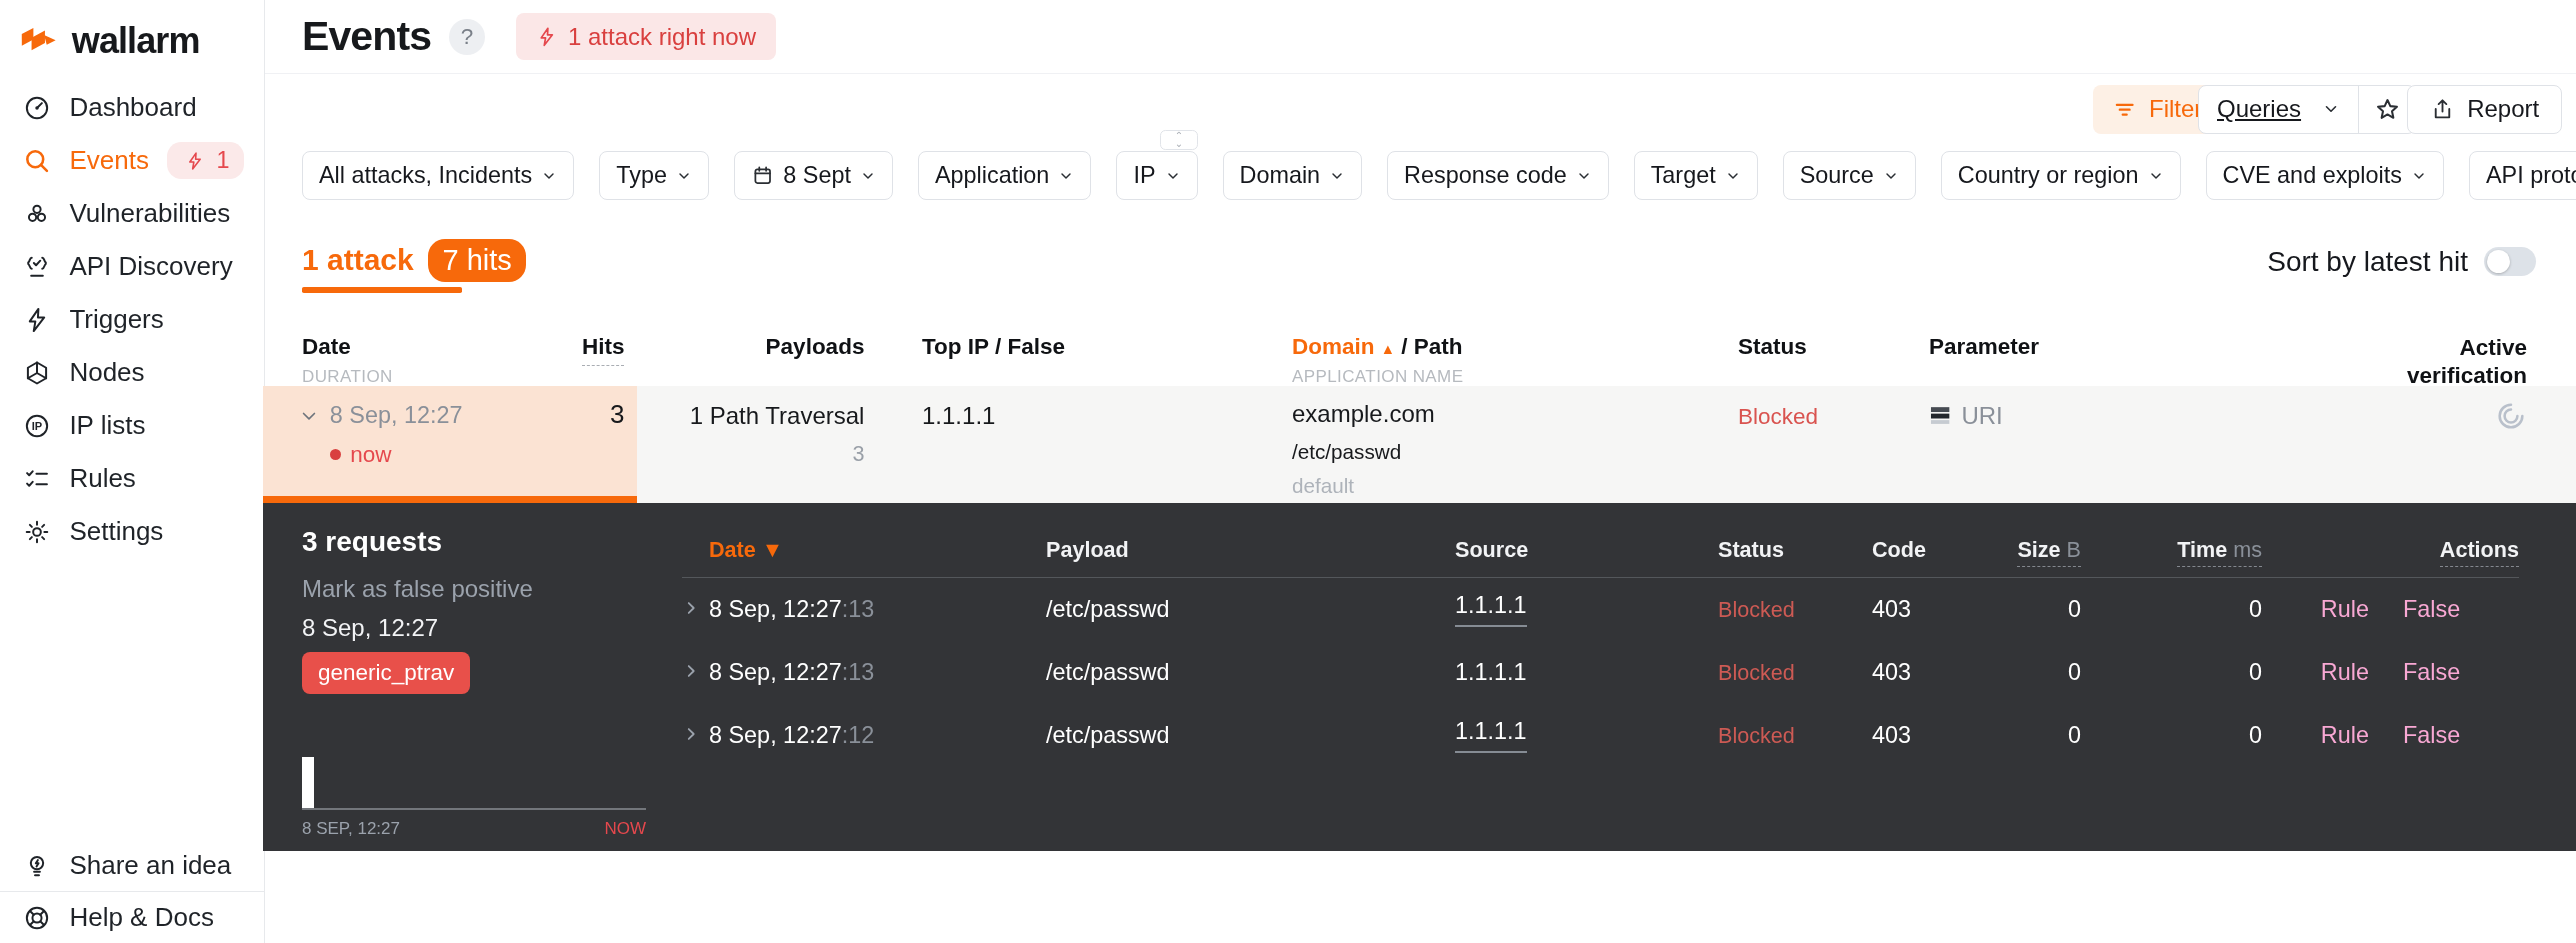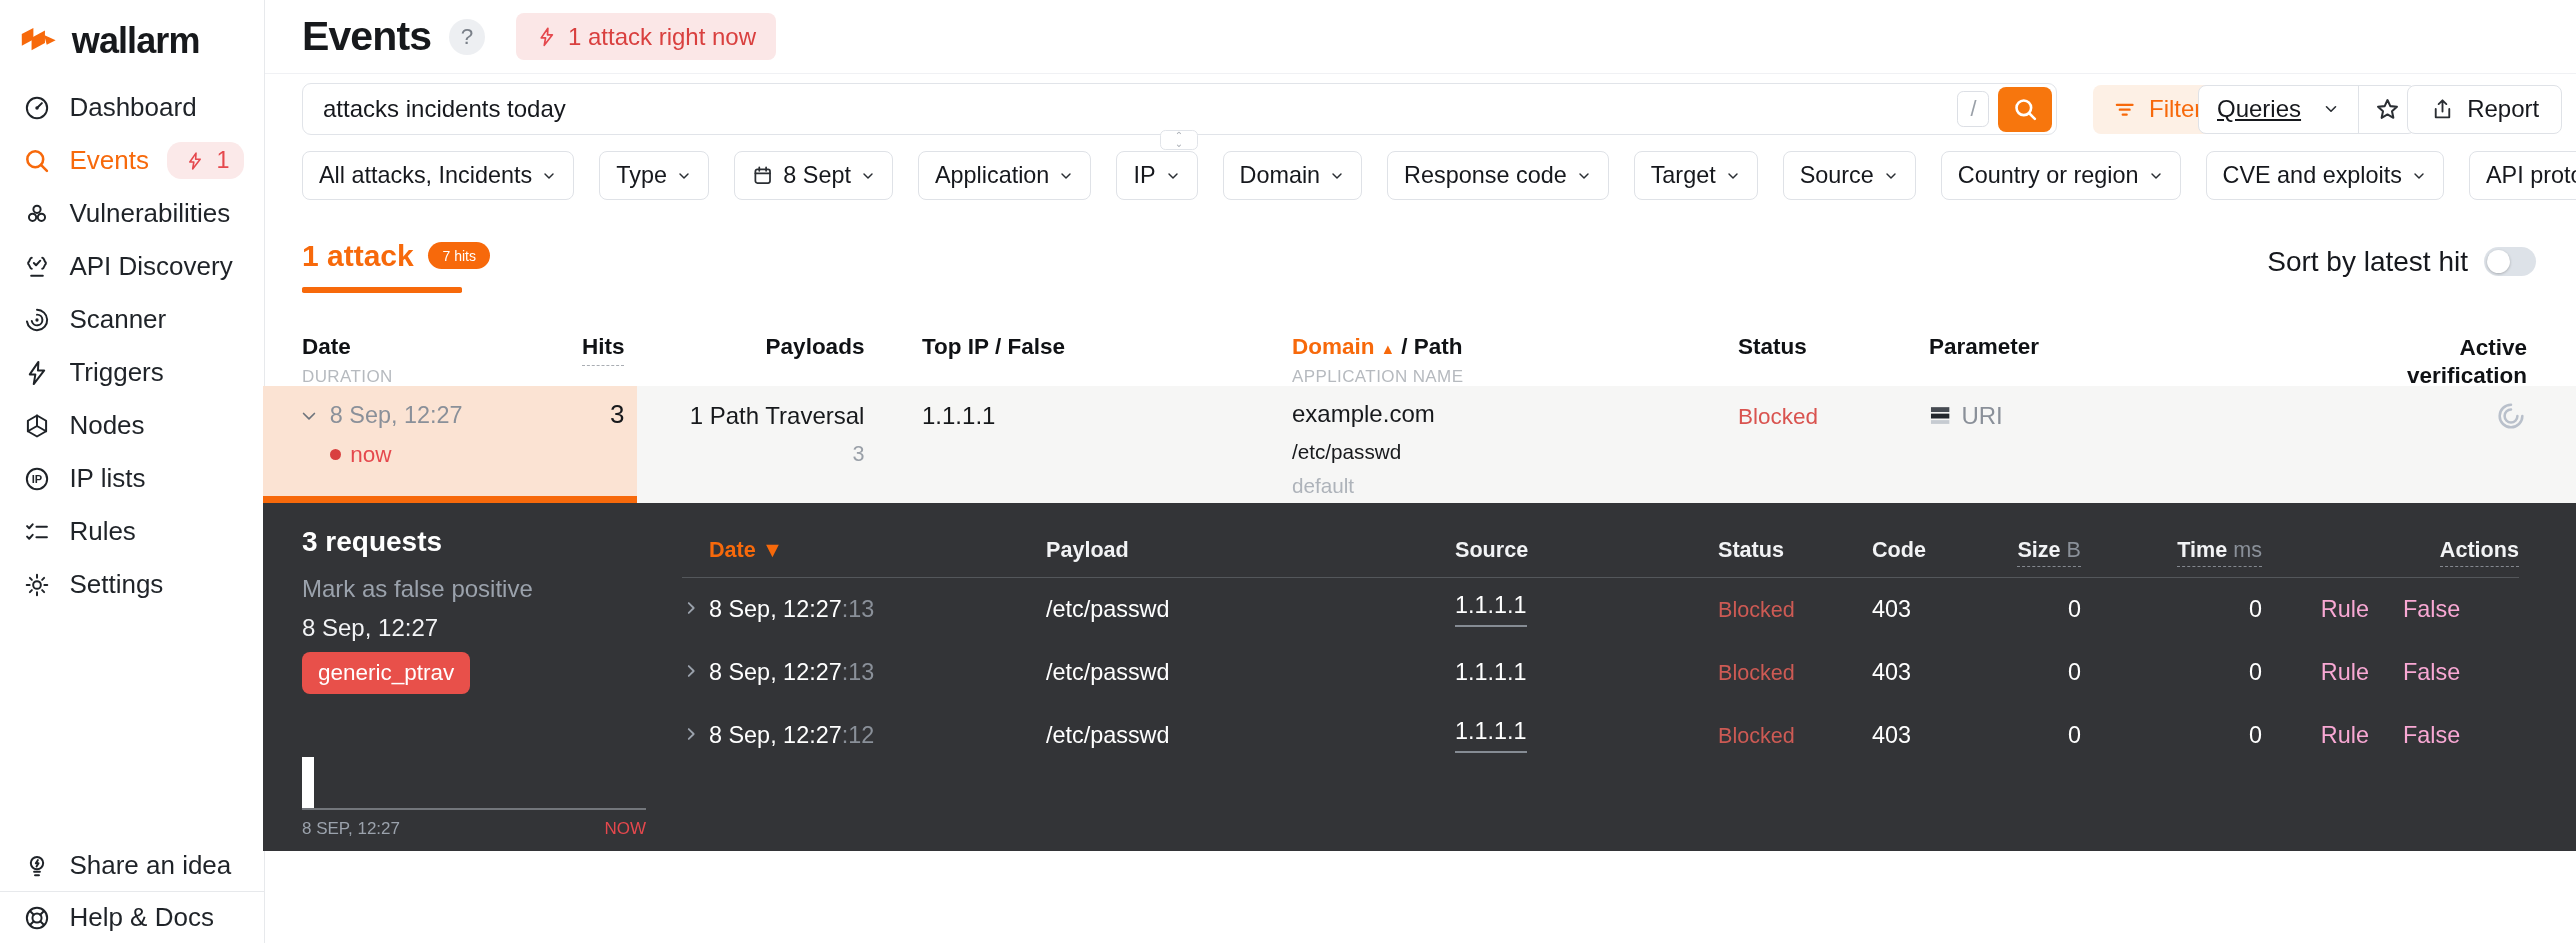--- a/index.html
+++ b/index.html
@@ -53,21 +53,21 @@
   
   #chips-band { position:absolute; left:265px; right:0; top:151px; height:50px; display:flex; gap:25px; padding-left:37px; }
   .chip { height:49px; border:1.8px solid #DFE2E7; border-radius:8px; background:#fff; display:flex; align-items:center; gap:9px; padding:0 16px; font-size:23.4px; color:#16181D; cursor:pointer; white-space:nowrap; }
   .chip svg.chev { width:16px; height:16px; }
   .chip svg.cal { width:23.4px; height:23.4px; }
 
   
   #summary-band { position:absolute; left:265px; right:0; top:235px; height:65px; }
   #attack-tab { position:absolute; left:37px; top:3.6px; display:flex; align-items:center; gap:14.4px; cursor:pointer; }
   #attack-count { font-size:30px; font-weight:700; color:#F7690B; }
-  #hits-pill { background:#F7690B; color:#fff; font-size:14px; border-radius:17px; padding:5.4px 14.4px; }
+  #hits-pill { background:#F7690B; color:#fff; font-size:29px; border-radius:17px; padding:5.4px 14.4px; }
   #tab-underline { position:absolute; left:37px; top:52px; width:160px; height:6.3px; background:#F7690B; border-radius:1.8px; }
   #sort-control { position:absolute; right:40px; top:10.8px; display:flex; align-items:center; gap:16px; }
   #sort-label { font-size:28px; color:#16181D; }
   #sort-toggle { width:52px; height:29px; background:#DDE2E8; border-radius:15.3px; position:relative; cursor:pointer; }
   #sort-toggle .knob { position:absolute; left:2.7px; top:2.7px; width:23.4px; height:23.4px; border-radius:50%; background:#fff; box-shadow:0 0.9px 2.7px rgba(0,0,0,.25); }
 
   
   .atk-grid { display:grid; grid-template-columns:374px 240px 415px 446px 191px 467px 1fr; }
   #atk-header { position:absolute; left:263px; right:0; top:334px; height:52px; padding-right:49px; }
   .h-main { font-size:22.5px; font-weight:700; color:#101215; }
@@ -177,28 +177,20 @@
       <div class="nav-item">
         <svg viewBox="0 0 24 24">
             <path class="stroke" d="M7.5 4 C5.5 4 6 7.5 4.5 8 V9.5 C6 10 5.5 13.5 7.5 13.5 M16.5 4 C18.5 4 18 7.5 19.5 8 V9.5 C18 10 18.5 13.5 16.5 13.5"></path>
             <path class="stroke" d="M9.3 8.6 L11.2 10.5 L14.8 6.6"></path>
             <path class="stroke" d="M7 19.5 H17"></path>
           </svg>
         <span>API Discovery</span>
       </div>
       <div class="nav-item">
         <svg viewBox="0 0 24 24">
-            <path class="stroke" d="M12 3.3 a8.7 8.7 0 1 1 -8.6 10"></path>
-            <path class="stroke" d="M12 7.4 a4.6 4.6 0 1 1 -4.5 5.4"></path>
-            <circle cx="12" cy="12" r="1.4" fill="#1F2328"></circle>
-          </svg>
-        <span>Scanner</span>
-      </div>
-      <div class="nav-item">
-        <svg viewBox="0 0 24 24">
             <path class="stroke" d="M13.2 2.5 L5.8 13.2 H10.6 L9.2 21.5 L18.2 9.8 H12.8 Z"></path>
           </svg>
         <span>Triggers</span>
       </div>
       <div class="nav-item">
         <svg viewBox="0 0 24 24">
             <path class="stroke" d="M12 3 L19.8 7.5 V16.5 L12 21 L4.2 16.5 V7.5 Z"></path>
             <path class="stroke" d="M12 3 V12 M19.8 16.5 L12 12 M4.2 16.5 L12 12"></path>
           </svg>
         <span>Nodes</span>
@@ -254,30 +246,20 @@
     <span id="help-circle">?</span>
     <span id="attack-alert">
       <svg viewBox="0 0 24 24">
           <path class="bolt-red" d="M13.2 2.5 L5.8 13.2 H10.6 L9.2 21.5 L18.2 9.8 H12.8 Z"></path>
         </svg>
       <span>1 attack right now</span>
     </span>
   </div>
 
   <div id="search-band">
-    <div id="search-box">
-      <input id="search-input" type="text" value="attacks incidents today" style="">
-      <span id="kbd-slash">/</span>
-      <span id="search-btn">
-        <svg viewBox="0 0 24 24">
-            <circle cx="10.5" cy="10.5" r="6.5" stroke="#fff" stroke-width="2.3" fill="none"></circle>
-            <path d="M15.3 15.3 L20.3 20.3" stroke="#fff" stroke-width="2.3" stroke-linecap="round"></path>
-          </svg>
-      </span>
-    </div>
     <div id="search-handle">
         <span>⌃<br>⌄</span>
       </div>
 
     <div id="filter-btn">
       <svg viewBox="0 0 24 24">
           <path d="M4 7 H20 M7 12 H17 M10 17 H14" stroke="#F7690B" stroke-width="2.4" stroke-linecap="round" fill="none"></path>
         </svg>
       <span>Filter</span>
     </div>

